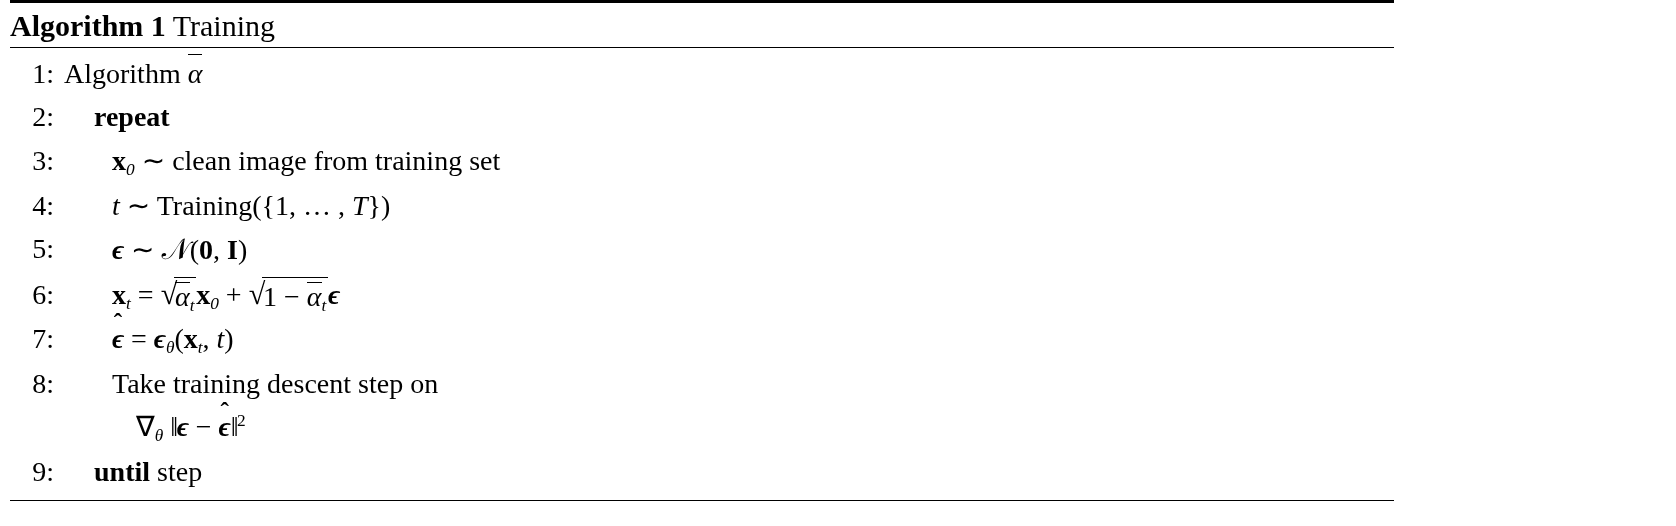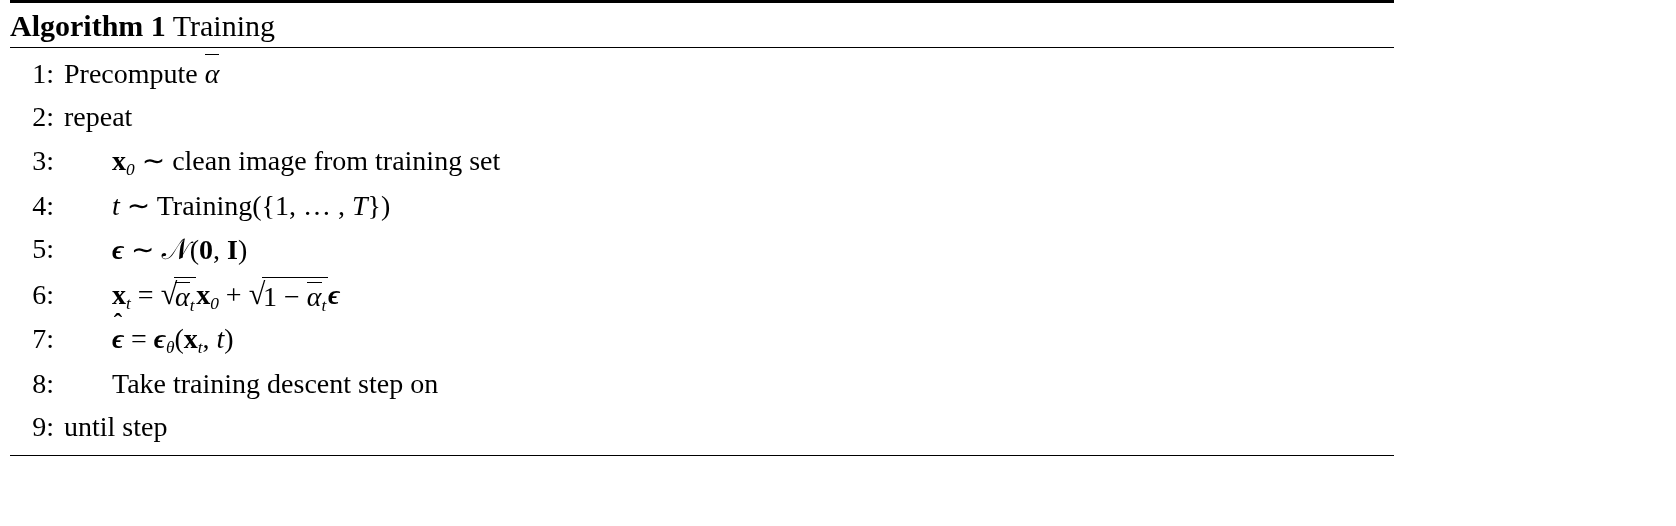--- a/index.html
+++ b/index.html
@@ -47,21 +47,21 @@
       width: 44px;
       text-align: right;
       padding-right: 10px;
       flex: 0 0 44px;
     }
     .content {
       flex: 1 1 auto;
     }
     .indent1 { padding-left: 48px; }
     .indent2 { padding-left: 72px; }
-    .kw { font-weight: normal; }
+    .kw { font-weight: bold; margin-left: 30px; }
     
     .mi { font-style: italic; font-family: "Times New Roman", Times, serif; }
     .mb { font-weight: bold; font-family: "Times New Roman", Times, serif; }
     .sub { font-size: 0.62em; vertical-align: -0.28em; font-style: italic; }
     .sup { font-size: 0.62em; vertical-align: 0.55em; }
     .bar {
       display: inline-block;
       position: relative;
     }
     .bar::before {
@@ -111,21 +111,21 @@
     <span class="title-word">Algorithm 1</span>
     <span>Training</span>
   </div>
   <hr class="rule-thin">
 
   <div class="body">
 
     <div class="row">
       <div class="lineno">1:</div>
       <div class="content">
-        <span>Precompute </span><span class="mi bar">α</span>
+        <span>Algorithm </span><span class="mi bar">α</span>
       </div>
     </div>
 
     <div class="row">
       <div class="lineno">2:</div>
       <div class="content">
         <span class="kw">repeat</span>
       </div>
     </div>
 
@@ -169,20 +169,26 @@
         <span class="mb mi hat">ϵ</span><span> = </span><span class="mb mi">ϵ</span><span class="sub">θ</span><span>(</span><span class="mb">x</span><span class="sub">t</span><span>, </span><span class="mi">t</span><span>)</span>
       </div>
     </div>
 
     <div class="row">
       <div class="lineno">8:</div>
       <div class="content indent1">
         <span>Take training descent step on</span>
       </div>
     </div>
+    <div class="row">
+      <div class="lineno"></div>
+      <div class="content indent2">
+        <span>∇</span><span class="sub">θ</span><span> </span><span class="norm">‖</span><span class="mb mi">ϵ</span><span> − </span><span class="mb mi hat">ϵ</span><span class="norm">‖</span><span class="sup">2</span>
+      </div>
+    </div>
 
     <div class="row">
       <div class="lineno">9:</div>
       <div class="content">
         <span class="kw">until</span><span> step</span>
       </div>
     </div>
 
   </div>
   <hr class="rule-thin">

